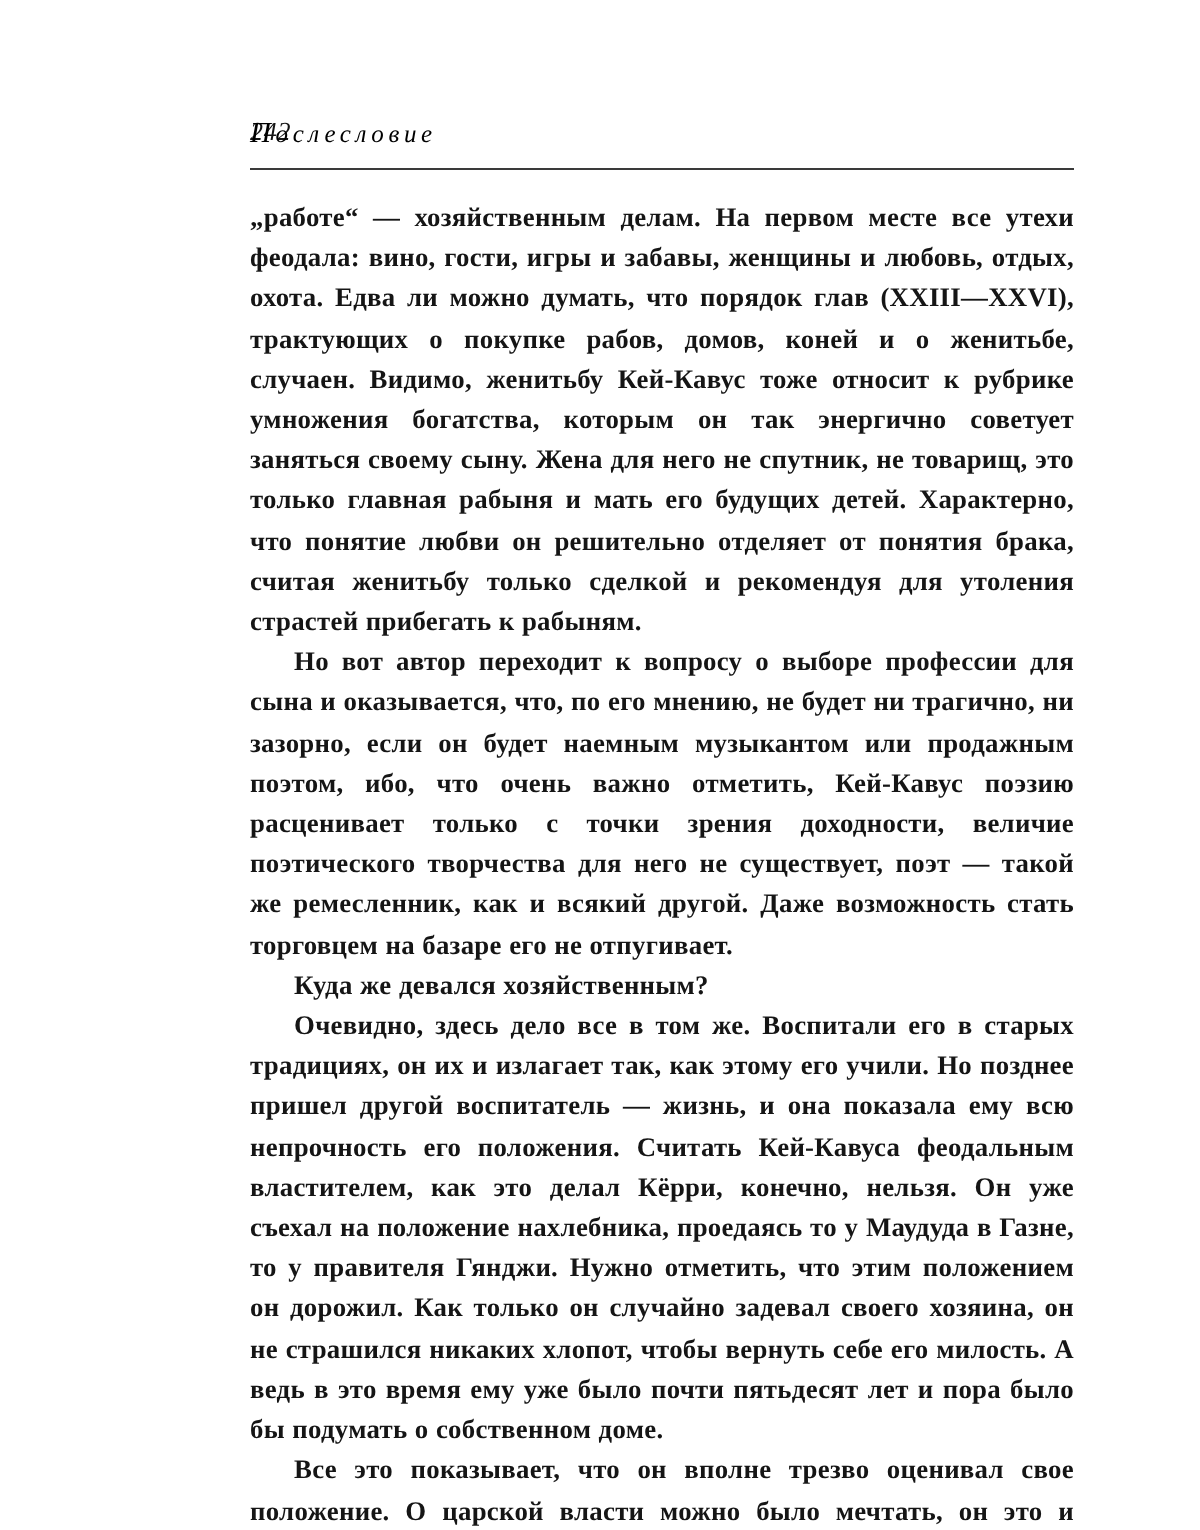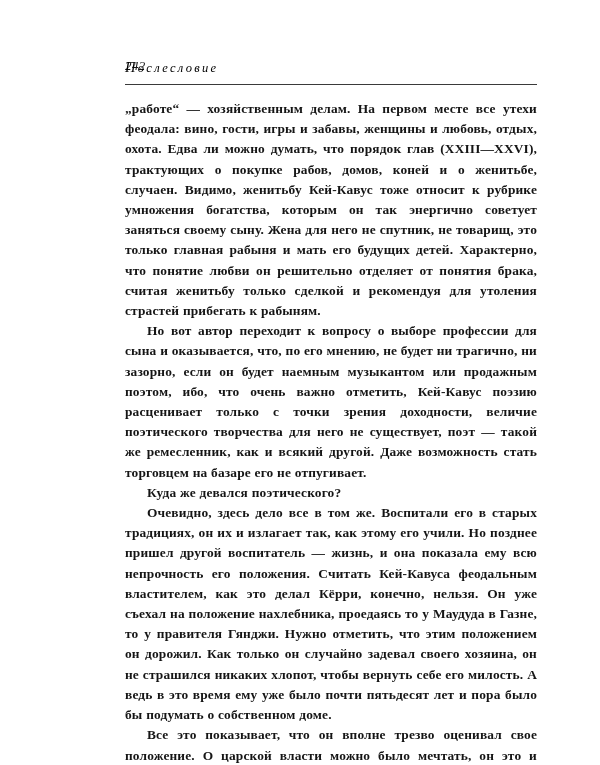--- a/index.html
+++ b/index.html
@@ -103,18 +103,18 @@
       <div class="folio">242</div>
       <div class="running-title"><span class="cap">П</span><span>ослесловие</span></div>
     </div>
   </div>
 
   <div class="head-rule" style="background: rgb(58, 58, 58);"></div>
 
   <div class="textblock">
     <p class="para first">„работе“ — хозяйственным делам. На первом месте все утехи феодала: вино, гости, игры и забавы, женщины и любовь, отдых, охота. Едва ли можно думать, что порядок глав (XXIII—XXVI), трактующих о покупке рабов, домов, коней и о женитьбе, случаен. Видимо, женитьбу Кей-Кавус тоже относит к рубрике умножения богатства, которым он так энергично советует заняться своему сыну. Жена для него не спутник, не товарищ, это только главная рабыня и мать его будущих детей. Характерно, что понятие любви он решительно отделяет от понятия брака, считая женитьбу только сделкой и рекомендуя для утоления страстей прибегать к рабыням.</p>
     <p class="para">Но вот автор переходит к вопросу о выборе профессии для сына и оказывается, что, по его мнению, не будет ни трагично, ни зазорно, если он будет наемным музыкантом или продажным поэтом, ибо, что очень важно отметить, Кей-Кавус поэзию расценивает только с точки зрения доходности, величие поэтического творчества для него не существует, поэт — такой же ремесленник, как и всякий другой. Даже возможность стать торговцем на базаре его не отпугивает.</p>
-    <p class="para">Куда же девался поэтического?</p>
+    <p class="para">Куда же девался хозяйственным?</p>
     <p class="para">Очевидно, здесь дело все в том же. Воспитали его в старых традициях, он их и излагает так, как этому его учили. Но позднее пришел другой воспитатель — жизнь, и она показала ему всю непрочность его положения. Считать Кей-Кавуса феодальным властителем, как это делал Кёрри, конечно, нельзя. Он уже съехал на положение нахлебника, проедаясь то у Маудуда в Газне, то у правителя Гянджи. Нужно отметить, что этим положением он дорожил. Как только он случайно задевал своего хозяина, он не страшился никаких хлопот, чтобы вернуть себе его милость. А ведь в это время ему уже было почти пятьдесят лет и пора было бы подумать о собственном доме.</p>
     <p class="para">Все это показывает, что он вполне трезво оценивал свое положение. О царской власти можно было мечтать, он это и делал, но вряд ли он особенно верил в возможность ее добиться. Весьма вероятно, что здесь наблюдается довольно типичная для феодализма картина деградации таких князьков, за короткий срок</p>
   </div>
 
 </div>
 
 </body></html>

